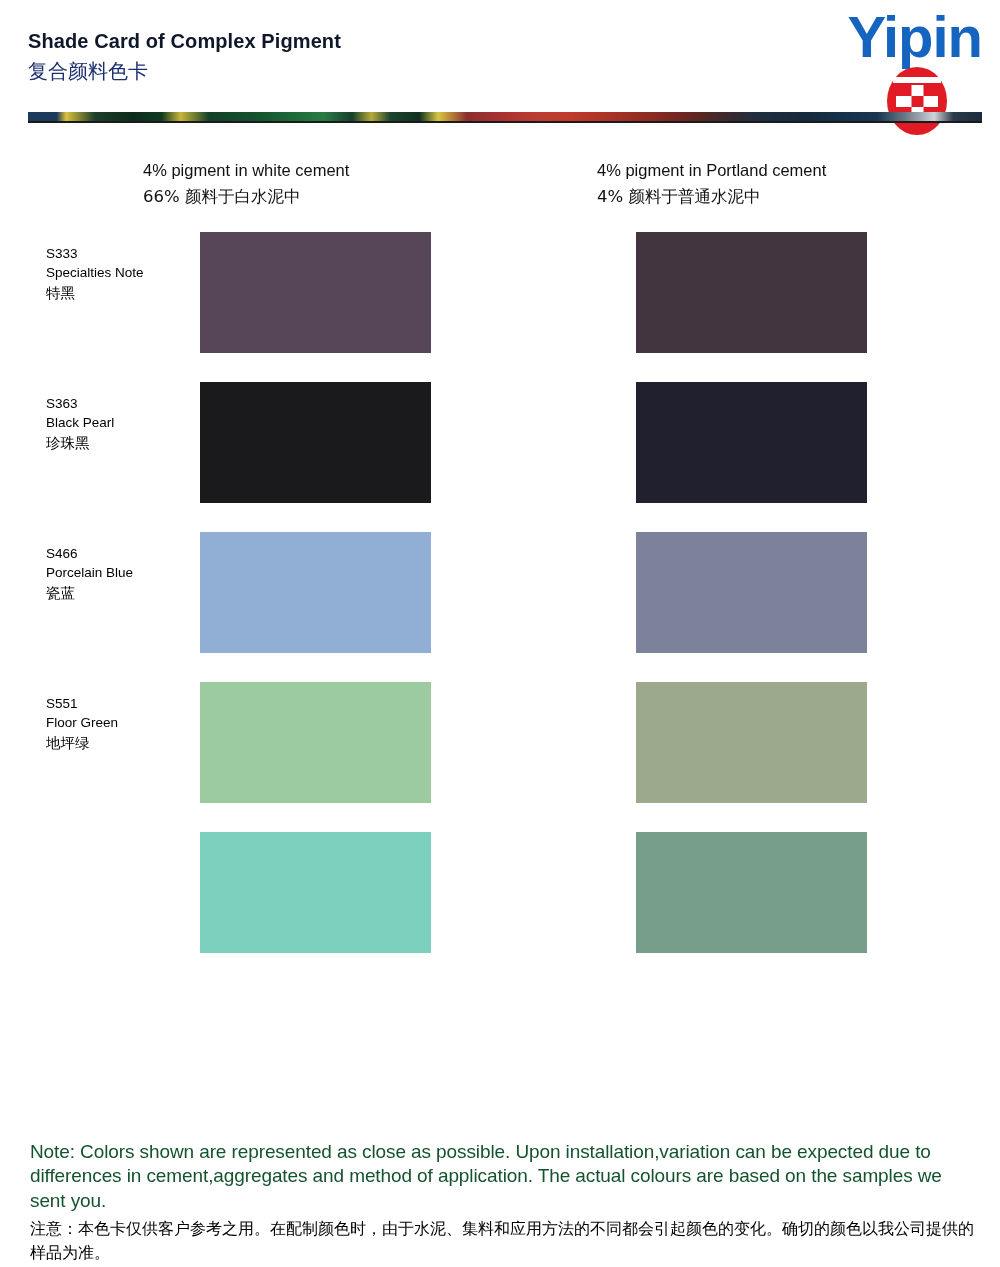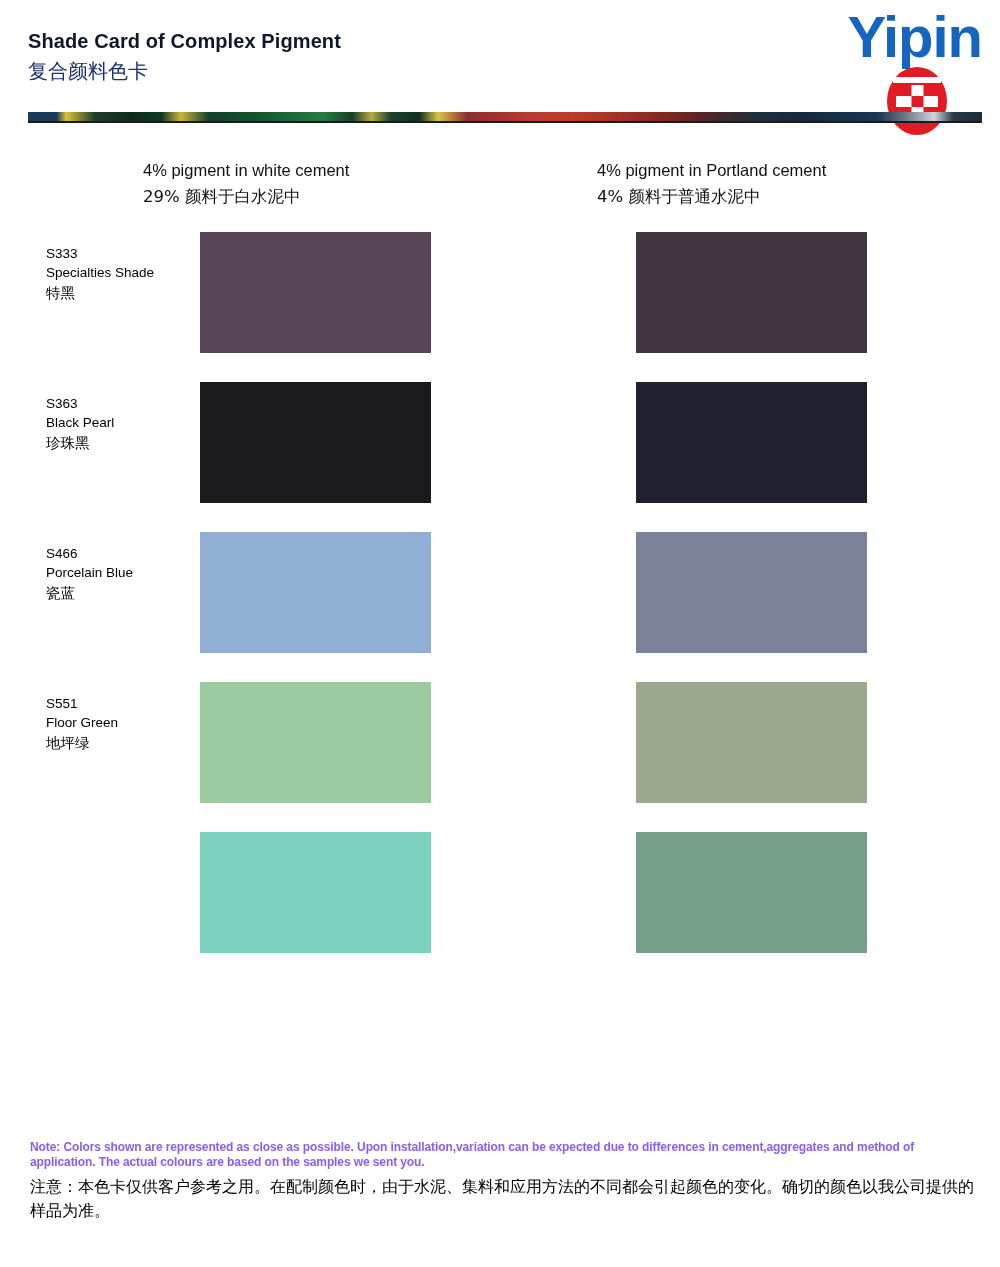--- a/index.html
+++ b/index.html
@@ -164,25 +164,24 @@
   .swatch-portland { left: 624px; }
 
   
   .note {
     position: absolute;
     left: 30px;
     right: 24px;
     top: 1140px;
   }
   .note-en {
-    font-size: 12px;
+    font-size: 19px;
     line-height: 1.28;
-    color: #8b5cf6;
+    color: #14532d;
     letter-spacing: -0.1px;
-    font-weight: bold;
   }
   .note-zh {
     font-size: 16px;
     line-height: 1.5;
     color: #000;
     margin-top: 4px;
     font-family: "DejaVu Sans", "Liberation Sans", sans-serif;
   }
 </style>
 </head>
@@ -207,34 +206,34 @@
     </div>
   </div>
 
   <div class="divider-strip"></div>
   <div class="divider-line"></div>
 </div>
 
 <div class="col-headers">
   <div class="col-head col-head-1">
     <div>4% pigment in white cement</div>
-    <div class="zh">29% 颜料于白水泥中</div>
+    <div class="zh">66% 颜料于白水泥中</div>
   </div>
   <div class="col-head col-head-2">
     <div>4% pigment in Portland cement</div>
     <div class="zh">4% 颜料于普通水泥中</div>
   </div>
 </div>
 
 <div class="grid">
 
   <div class="row">
     <div class="label">
       <span class="code">S333</span>
-      <span class="name">Specialties Shade</span>
+      <span class="name">Specialties Note</span>
       <span class="zh">特黑</span>
     </div>
     <div class="swatch swatch-white" style="background:#564658"></div>
     <div class="swatch swatch-portland" style="background:#43353f"></div>
   </div>
 
   <div class="row">
     <div class="label">
       <span class="code">S363</span>
       <span class="name">Black Pearl</span>

